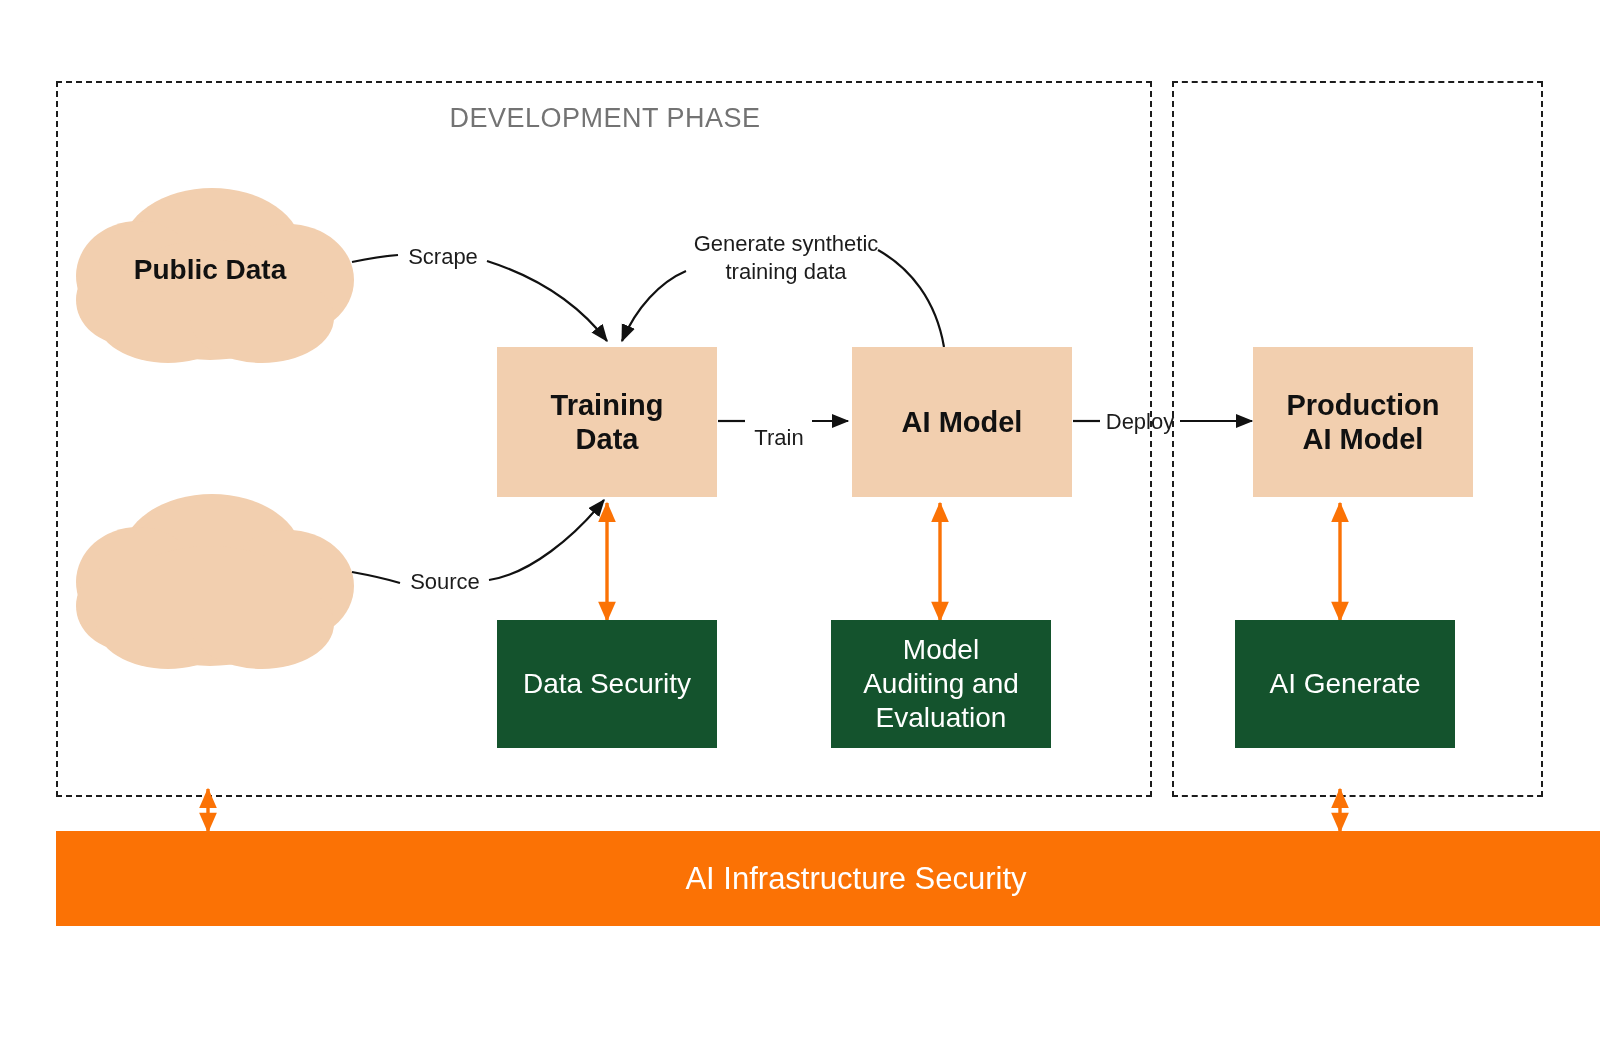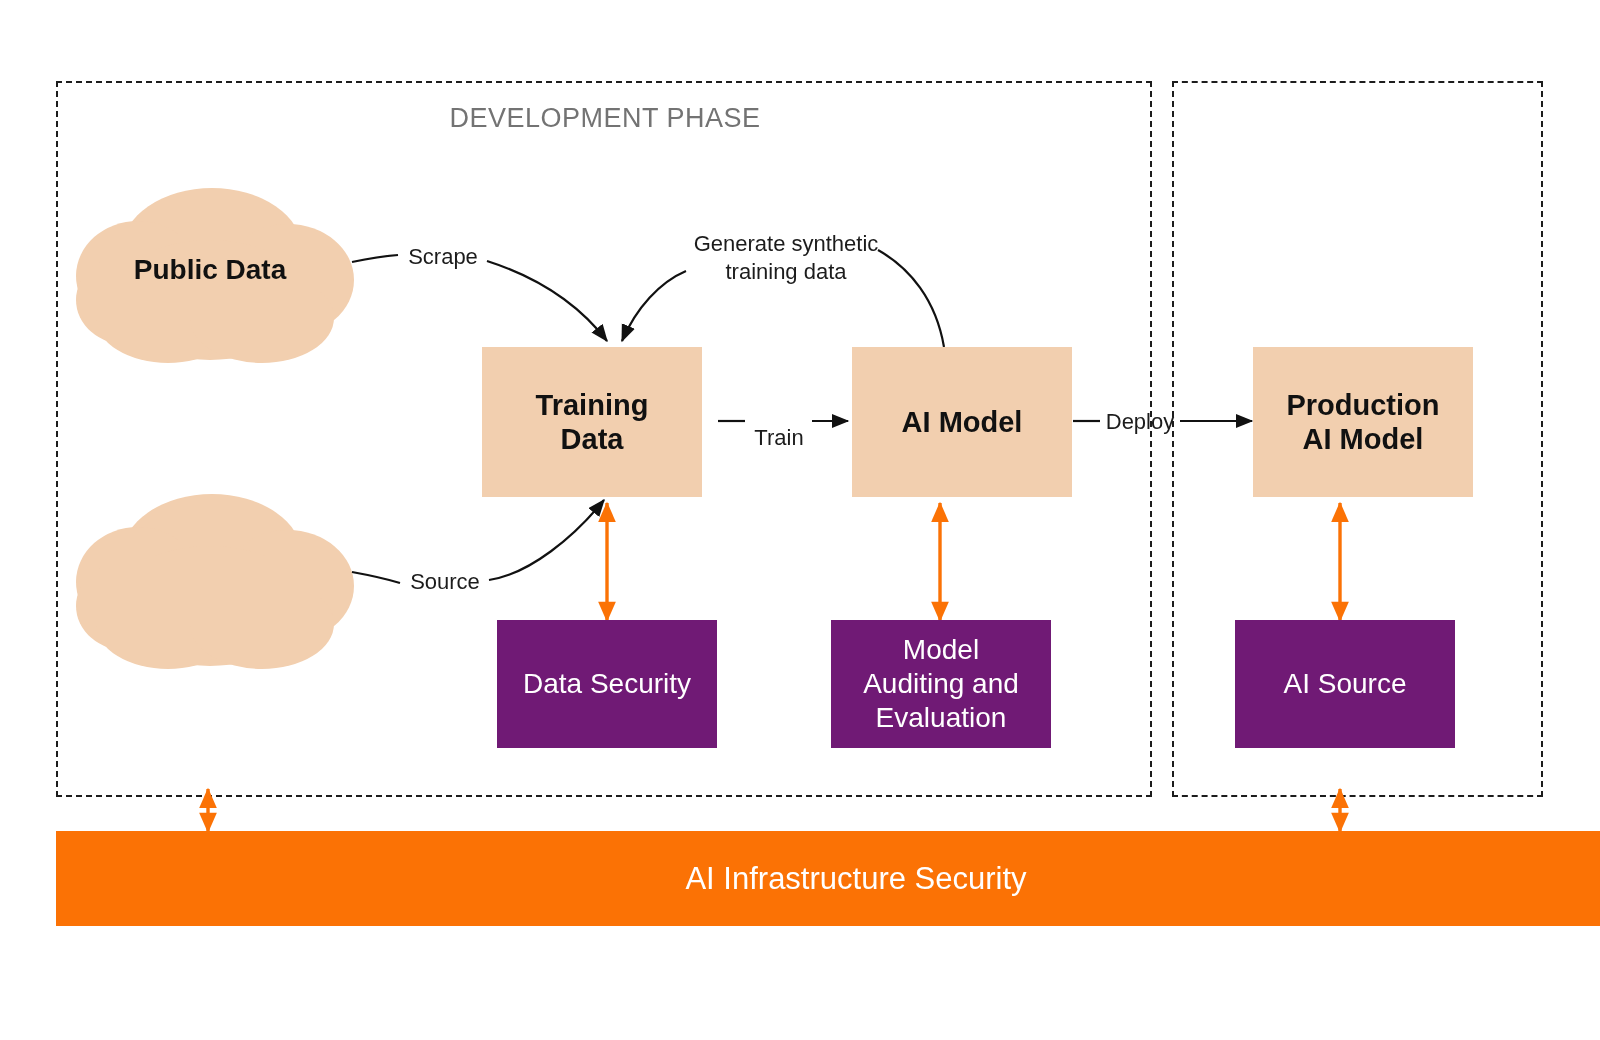--- a/index.html
+++ b/index.html
@@ -50,21 +50,21 @@
     text-align: center;
   }
   .tan-box {
     background: #F2CFAF;
     color: #111111;
     font-weight: 700;
     font-size: 29px;
     line-height: 1.18;
   }
   .orange-box {
-    background: #701a75;
+    background: #14532d;
     color: #ffffff;
     font-weight: 400;
     font-size: 28px;
     line-height: 1.22;
   }
   .cloud-label {
     position: absolute;
     display: flex;
     align-items: center;
     justify-content: center;
@@ -159,21 +159,21 @@
     <path d="M1180,421 L1252,421" stroke="#111111" stroke-width="2.2" fill="none" marker-end="url(#ah-black)"></path>
 
     <line x1="607" y1="620" x2="607" y2="503" stroke="#FB7205" stroke-width="3.4" marker-end="url(#ah-orange-end)" marker-start="url(#ah-orange-start)"></line>
     <line x1="940" y1="620" x2="940" y2="503" stroke="#FB7205" stroke-width="3.4" marker-end="url(#ah-orange-end)" marker-start="url(#ah-orange-start)"></line>
     <line x1="1340" y1="620" x2="1340" y2="503" stroke="#FB7205" stroke-width="3.4" marker-end="url(#ah-orange-end)" marker-start="url(#ah-orange-start)"></line>
 
     <line x1="208" y1="831" x2="208" y2="789" stroke="#FB7205" stroke-width="3.4" marker-end="url(#ah-orange-end)" marker-start="url(#ah-orange-start)"></line>
     <line x1="1340" y1="831" x2="1340" y2="789" stroke="#FB7205" stroke-width="3.4" marker-end="url(#ah-orange-end)" marker-start="url(#ah-orange-start)"></line>
   </svg>
 
-  <div class="node-box tan-box" style="left:482px; top:347px; width:220px; height:150px;">
+  <div class="node-box tan-box" style="left:497px; top:347px; width:220px; height:150px;">
     <span>
       <span>Training</span><br>
       <span>Data</span>
     </span>
   </div>
 
   <div class="node-box tan-box" style="left:852px; top:347px; width:220px; height:150px;">
     <span>AI Model</span>
   </div>
 
@@ -190,21 +190,21 @@
 
   <div class="node-box orange-box" style="left:831px; top:620px; width:220px; height:128px;">
     <span>
       <span>Model</span><br>
       <span>Auditing and</span><br>
       <span>Evaluation</span>
     </span>
   </div>
 
   <div class="node-box orange-box" style="left:1235px; top:620px; width:220px; height:128px;">
-    <span>AI Source</span>
+    <span>AI Generate</span>
   </div>
 
   <div class="edge-label" style="left:398px; top:243px; width:90px;">Scrape</div>
 
   <div class="edge-label" style="left:676px; top:230px; width:220px;">
     <span>Generate synthetic</span><br>
     <span>training data</span>
   </div>
 
   <div class="edge-label" style="left:744px; top:408px; width:70px;margin-top:16px;">Train</div>

